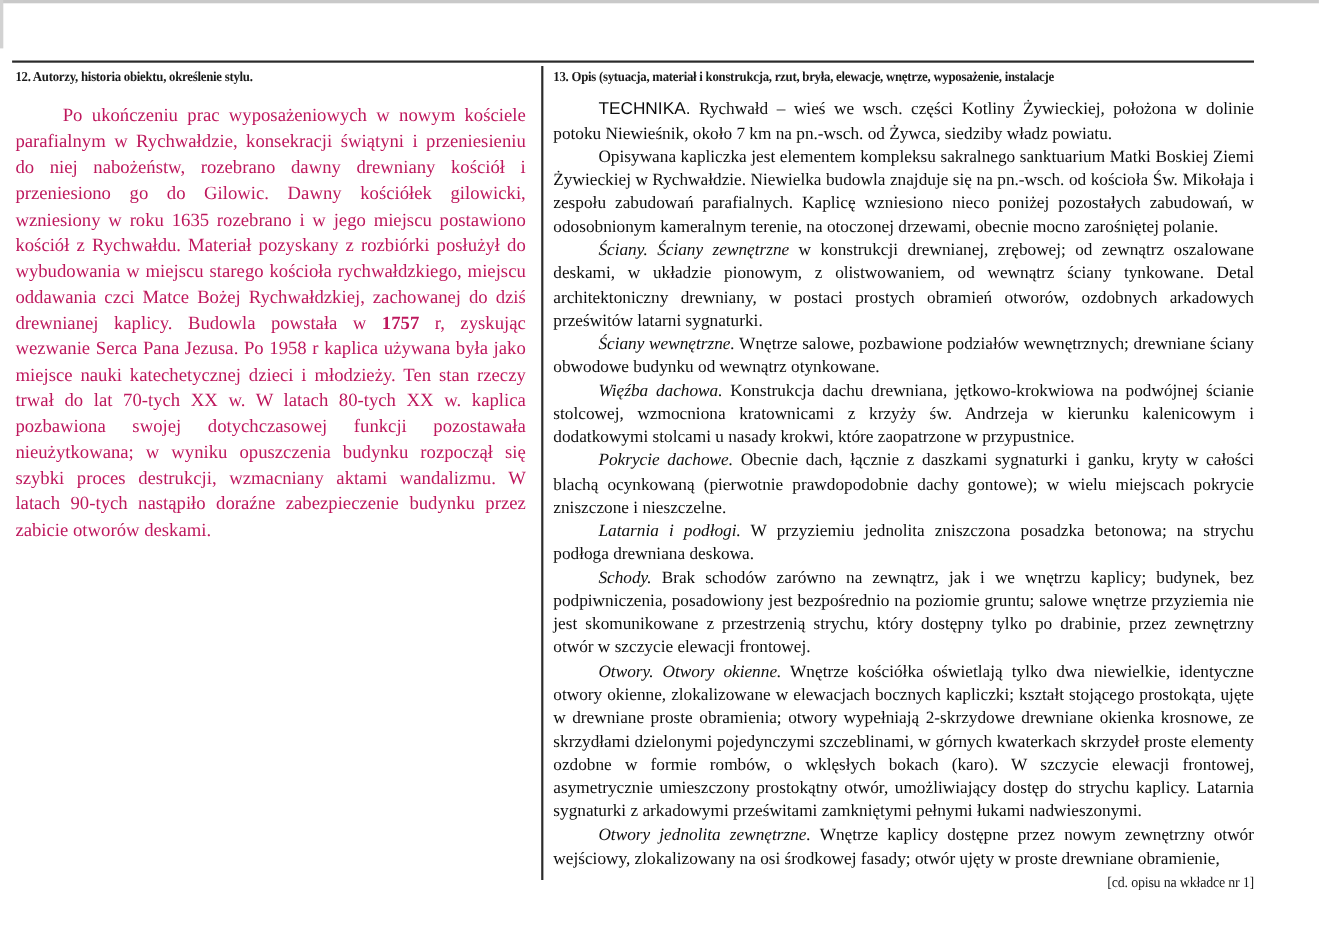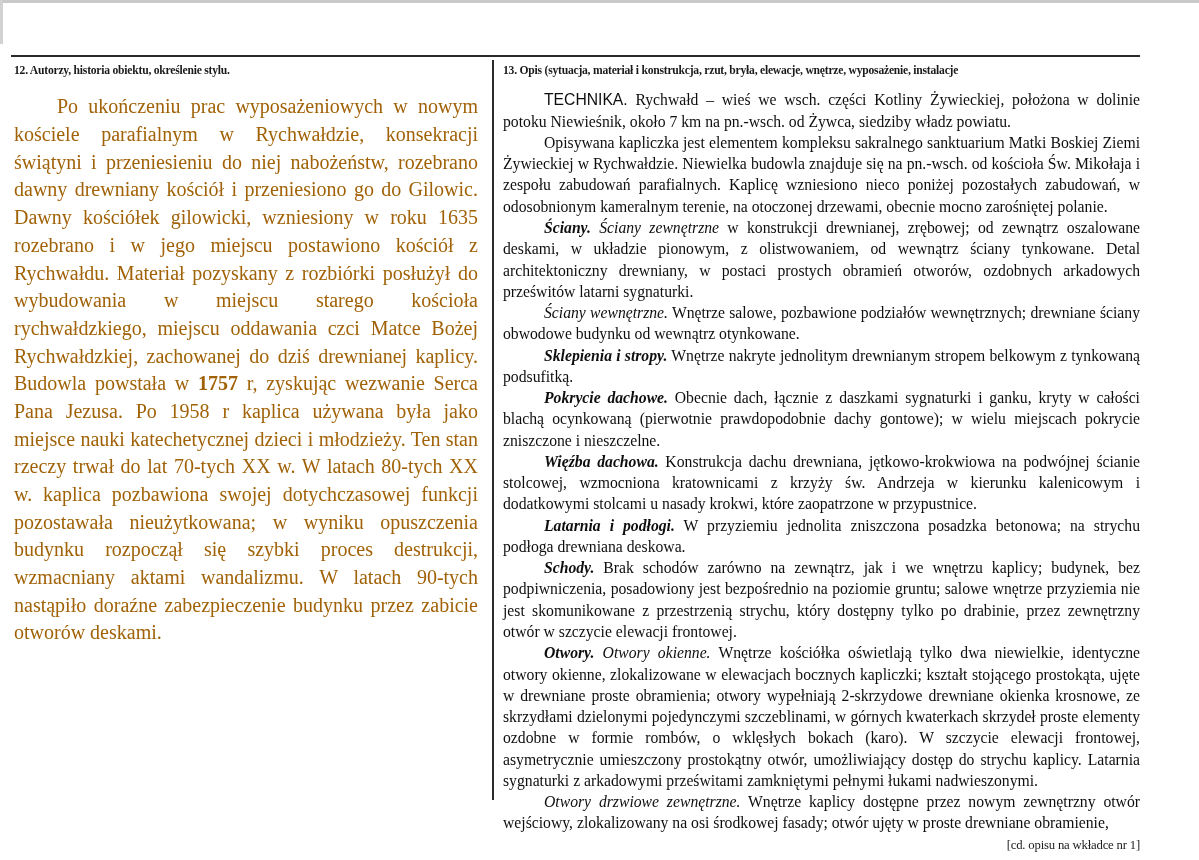--- a/index.html
+++ b/index.html
@@ -69,25 +69,25 @@
     font-weight: 600;
     letter-spacing: -0.25px;
     line-height: 1.15;
     color: #1a1a1a;
     transform: scaleX(0.93);
     transform-origin: left center;
     white-space: nowrap;
   }
   .body-left {
     margin-top: 16px;
-    font-size: 20px;
+    font-size: 17px;
     line-height: 1.385;
     text-align: justify;
     text-justify: inter-word;
-    color: #a16207;
+    color: #be185d;
     hyphens: none;
   }
   .body-left p {
     margin: 0;
     text-indent: 43px;
   }
 
   
   .col-right {
     position: absolute;
@@ -108,21 +108,21 @@
     text-indent: 41px;
   }
   .sec-title {
     font-family: "Liberation Sans", "DejaVu Sans", sans-serif;
     font-size: 15.8px;
     letter-spacing: 0.2px;
     text-indent: 41px;
     margin: 0;
   }
   .bi {
-    font-weight: bold;
+    font-weight: normal;
     font-style: italic;
   }
   .it {
     font-style: italic;
   }
   .b {
     font-weight: bold;
   }
   .footnote {
     margin-top: 2px;
@@ -159,32 +159,31 @@
 
       <p><span class="sec-title-inline" style="font-family:'Liberation Sans','DejaVu Sans',sans-serif;">TECHNIKA.</span><span> Rychwałd – wieś we wsch. części Kotliny Żywieckiej, położona w dolinie potoku Niewieśnik, około 7 km na pn.-wsch. od Żywca, siedziby władz powiatu.</span></p>
 
       <p><span>Opisywana kapliczka jest elementem kompleksu sakralnego sanktuarium Matki Boskiej Ziemi Żywieckiej w Rychwałdzie. Niewielka budowla znajduje się  na pn.-wsch. od kościoła Św. Mikołaja i zespołu zabudowań parafialnych. Kaplicę wzniesiono nieco poniżej pozostałych zabudowań, w odosobnionym kameralnym terenie, na otoczonej drzewami, obecnie mocno zarośniętej polanie.</span></p>
 
 
       <p><span class="bi">Ściany.</span><span class="it"> Ściany zewnętrzne</span><span> w konstrukcji drewnianej, zrębowej; od zewnątrz oszalowane deskami, w układzie pionowym, z olistwowaniem, od wewnątrz ściany tynkowane. Detal architektoniczny drewniany, w postaci prostych obramień otworów, ozdobnych arkadowych prześwitów latarni sygnaturki.</span></p>
 
       <p><span class="it">Ściany wewnętrzne.</span><span> Wnętrze salowe, pozbawione podziałów wewnętrznych; drewniane ściany obwodowe budynku od wewnątrz otynkowane.</span></p>
 
-      <p><span class="bi">Sklepienia i stropy.</span><span>  Wnętrze nakryte jednolitym drewnianym stropem belkowym z tynkowaną podsufitką.</span></p>
+
+      <p><span class="bi">Więźba dachowa.</span><span> Konstrukcja dachu drewniana, jętkowo-krokwiowa na podwójnej ścianie stolcowej, wzmocniona kratownicami z krzyży św. Andrzeja w kierunku kalenicowym i dodatkowymi stolcami u nasady krokwi, które zaopatrzone w przypustnice.</span></p>
 
       <p><span class="bi">Pokrycie dachowe.</span><span> Obecnie dach, łącznie z daszkami sygnaturki i ganku, kryty w całości blachą ocynkowaną (pierwotnie prawdopodobnie dachy gontowe); w wielu miejscach pokrycie zniszczone i nieszczelne.</span></p>
-
-      <p><span class="bi">Więźba dachowa.</span><span> Konstrukcja dachu drewniana, jętkowo-krokwiowa na podwójnej ścianie stolcowej, wzmocniona kratownicami z krzyży św. Andrzeja w kierunku kalenicowym i dodatkowymi stolcami u nasady krokwi, które zaopatrzone w przypustnice.</span></p>
 
       <p><span class="bi">Latarnia i podłogi.</span><span> W przyziemiu jednolita zniszczona posadzka betonowa; na strychu podłoga drewniana deskowa.</span></p>
 
       <p><span class="bi">Schody.</span><span> Brak schodów zarówno na zewnątrz, jak i we wnętrzu kaplicy; budynek, bez podpiwniczenia,  posadowiony jest bezpośrednio na poziomie gruntu; salowe wnętrze przyziemia nie jest skomunikowane z przestrzenią strychu, który dostępny tylko po drabinie, przez zewnętrzny otwór w szczycie elewacji frontowej.</span></p>
 
       <p><span class="bi">Otwory.</span><span class="it"> Otwory okienne.</span><span> Wnętrze kościółka oświetlają tylko dwa niewielkie, identyczne otwory okienne, zlokalizowane w elewacjach bocznych kapliczki; kształt stojącego prostokąta, ujęte w drewniane proste obramienia; otwory wypełniają 2-skrzydowe drewniane okienka krosnowe, ze skrzydłami dzielonymi pojedynczymi szczeblinami, w górnych kwaterkach skrzydeł proste elementy ozdobne w formie rombów, o wklęsłych bokach (karo). W szczycie elewacji frontowej, asymetrycznie umieszczony prostokątny otwór, umożliwiający dostęp do strychu kaplicy. Latarnia sygnaturki z arkadowymi prześwitami zamkniętymi pełnymi łukami nadwieszonymi.</span></p>
 
-      <p><span class="it">Otwory drzwiowe zewnętrzne.</span><span> Wnętrze kaplicy dostępne przez nowym zewnętrzny otwór wejściowy, zlokalizowany na osi środkowej fasady; otwór ujęty w proste drewniane obramienie,</span></p>
+      <p><span class="it">Otwory jednolita zewnętrzne.</span><span> Wnętrze kaplicy dostępne przez nowym zewnętrzny otwór wejściowy, zlokalizowany na osi środkowej fasady; otwór ujęty w proste drewniane obramienie,</span></p>
 
       <div class="footnote">[cd. opisu na wkładce nr 1]</div>
 
     </div>
   </div>
 
 </div>
 
 </body></html>

